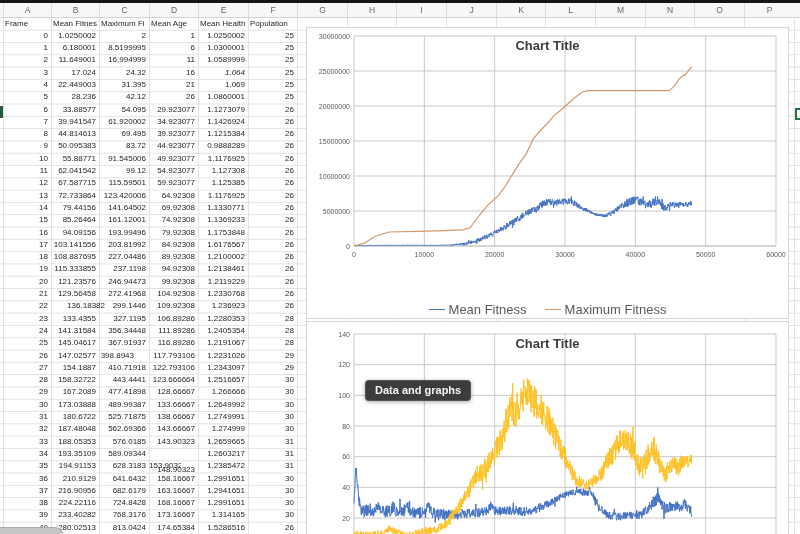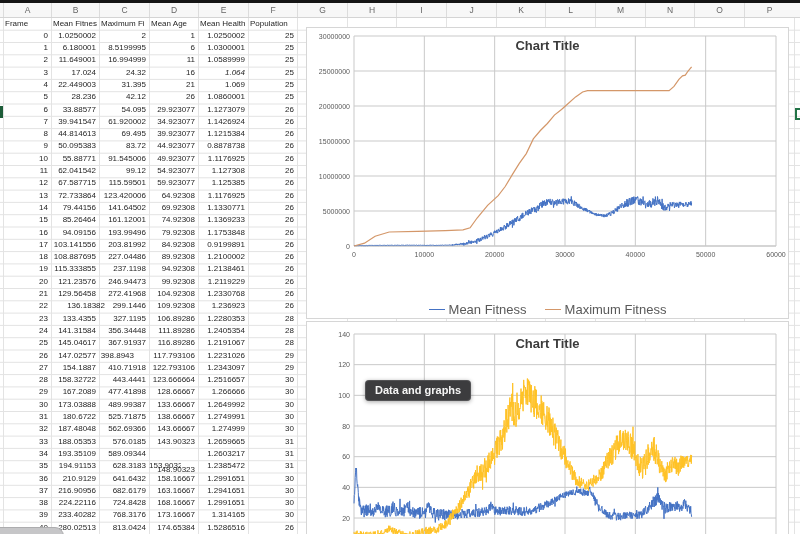--- a/index.html
+++ b/index.html
@@ -195,21 +195,21 @@
     <div class="cell num" style="left: 3px; width: 45px; top: 128.1px; height: 12.3px; line-height: 12.3px;">8</div>
     <div class="cell num" style="left: 51px; width: 45px; top: 128.1px; height: 12.3px; line-height: 12.3px;">44.814613</div>
     <div class="cell num" style="left: 99px; width: 47px; top: 128.1px; height: 12.3px; line-height: 12.3px;">69.495</div>
     <div class="cell num" style="left: 149px; width: 46px; top: 128.1px; height: 12.3px; line-height: 12.3px;">39.923077</div>
     <div class="cell num" style="left: 198px; width: 47px; top: 128.1px; height: 12.3px; line-height: 12.3px;">1.1215384</div>
     <div class="cell num" style="left: 248px; width: 46px; top: 128.1px; height: 12.3px; line-height: 12.3px;">26</div>
     <div class="cell num" style="left: 3px; width: 45px; top: 140.4px; height: 12.3px; line-height: 12.3px;">9</div>
     <div class="cell num" style="left: 51px; width: 45px; top: 140.4px; height: 12.3px; line-height: 12.3px;">50.095383</div>
     <div class="cell num" style="left: 99px; width: 47px; top: 140.4px; height: 12.3px; line-height: 12.3px;">83.72</div>
     <div class="cell num" style="left: 149px; width: 46px; top: 140.4px; height: 12.3px; line-height: 12.3px;">44.923077</div>
-    <div class="cell num" style="left: 198px; width: 47px; top: 140.4px; height: 12.3px; line-height: 12.3px;">0.8878738</div>
+    <div class="cell num" style="left: 198px; width: 47px; top: 140.4px; height: 12.3px; line-height: 12.3px;">0.9888289</div>
     <div class="cell num" style="left: 248px; width: 46px; top: 140.4px; height: 12.3px; line-height: 12.3px;">26</div>
     <div class="cell num" style="left: 3px; width: 45px; top: 152.7px; height: 12.3px; line-height: 12.3px;">10</div>
     <div class="cell num" style="left: 51px; width: 45px; top: 152.7px; height: 12.3px; line-height: 12.3px;">55.88771</div>
     <div class="cell num" style="left: 99px; width: 47px; top: 152.7px; height: 12.3px; line-height: 12.3px;">91.545006</div>
     <div class="cell num" style="left: 149px; width: 46px; top: 152.7px; height: 12.3px; line-height: 12.3px;">49.923077</div>
     <div class="cell num" style="left: 198px; width: 47px; top: 152.7px; height: 12.3px; line-height: 12.3px;">1.1176925</div>
     <div class="cell num" style="left: 248px; width: 46px; top: 152.7px; height: 12.3px; line-height: 12.3px;">26</div>
     <div class="cell num" style="left: 3px; width: 45px; top: 165px; height: 12.3px; line-height: 12.3px;">11</div>
     <div class="cell num" style="left: 51px; width: 45px; top: 165px; height: 12.3px; line-height: 12.3px;">62.041542</div>
     <div class="cell num" style="left: 99px; width: 47px; top: 165px; height: 12.3px; line-height: 12.3px;">99.12</div>
@@ -243,21 +243,21 @@
     <div class="cell num" style="left: 3px; width: 45px; top: 226.5px; height: 12.3px; line-height: 12.3px;">16</div>
     <div class="cell num" style="left: 51px; width: 45px; top: 226.5px; height: 12.3px; line-height: 12.3px;">94.09156</div>
     <div class="cell num" style="left: 99px; width: 47px; top: 226.5px; height: 12.3px; line-height: 12.3px;">193.99496</div>
     <div class="cell num" style="left: 149px; width: 46px; top: 226.5px; height: 12.3px; line-height: 12.3px;">79.92308</div>
     <div class="cell num" style="left: 198px; width: 47px; top: 226.5px; height: 12.3px; line-height: 12.3px;">1.1753848</div>
     <div class="cell num" style="left: 248px; width: 46px; top: 226.5px; height: 12.3px; line-height: 12.3px;">26</div>
     <div class="cell num" style="left: 3px; width: 45px; top: 238.8px; height: 12.3px; line-height: 12.3px;">17</div>
     <div class="cell num" style="left: 51px; width: 45px; top: 238.8px; height: 12.3px; line-height: 12.3px;">103.141556</div>
     <div class="cell num" style="left: 99px; width: 47px; top: 238.8px; height: 12.3px; line-height: 12.3px;">203.81992</div>
     <div class="cell num" style="left: 149px; width: 46px; top: 238.8px; height: 12.3px; line-height: 12.3px;">84.92308</div>
-    <div class="cell num" style="left: 198px; width: 47px; top: 238.8px; height: 12.3px; line-height: 12.3px;">0.9199891</div>
+    <div class="cell num" style="left: 198px; width: 47px; top: 238.8px; height: 12.3px; line-height: 12.3px;">1.6176567</div>
     <div class="cell num" style="left: 248px; width: 46px; top: 238.8px; height: 12.3px; line-height: 12.3px;">26</div>
     <div class="cell num" style="left: 3px; width: 45px; top: 251.1px; height: 12.3px; line-height: 12.3px;">18</div>
     <div class="cell num" style="left: 51px; width: 45px; top: 251.1px; height: 12.3px; line-height: 12.3px;">108.887695</div>
     <div class="cell num" style="left: 99px; width: 47px; top: 251.1px; height: 12.3px; line-height: 12.3px;">227.04486</div>
     <div class="cell num" style="left: 149px; width: 46px; top: 251.1px; height: 12.3px; line-height: 12.3px;">89.92308</div>
     <div class="cell num" style="left: 198px; width: 47px; top: 251.1px; height: 12.3px; line-height: 12.3px;">1.2100002</div>
     <div class="cell num" style="left: 248px; width: 46px; top: 251.1px; height: 12.3px; line-height: 12.3px;">26</div>
     <div class="cell num" style="left: 3px; width: 45px; top: 263.4px; height: 12.3px; line-height: 12.3px;">19</div>
     <div class="cell num" style="left: 51px; width: 45px; top: 263.4px; height: 12.3px; line-height: 12.3px;">115.333855</div>
     <div class="cell num" style="left: 99px; width: 47px; top: 263.4px; height: 12.3px; line-height: 12.3px;">237.1198</div>

